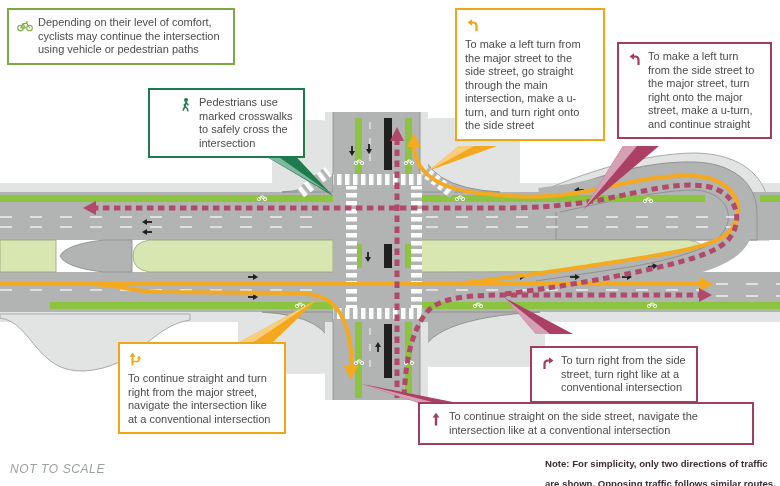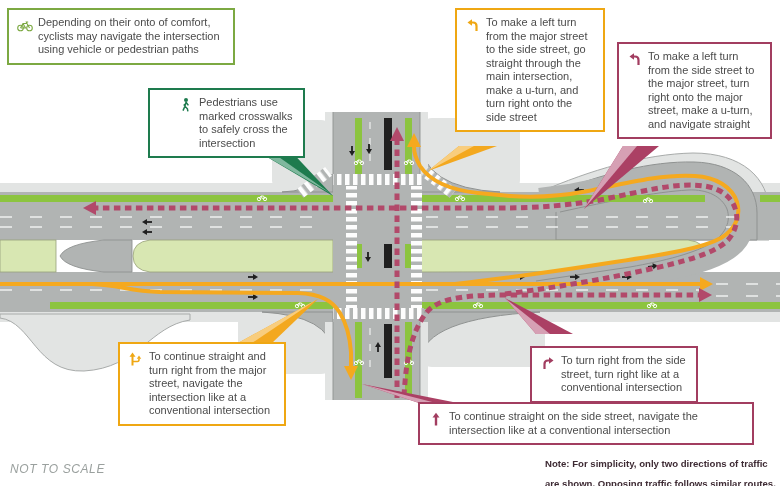--- a/index.html
+++ b/index.html
@@ -6,21 +6,21 @@
   #stage{position:relative;width:780px;height:486px;background:#fff;overflow:hidden;
          font-family:"Liberation Sans", sans-serif;}
   #road-svg{position:absolute;left:0;top:0;}
   .callout{position:absolute;background:#fff;border:2px solid #888;display:flex;
            gap:5px;padding:6px 8px;font-size:11px;line-height:13.5px;color:#4b4b4b;
            box-sizing:border-box;z-index:5;}
   .callout .ico{flex:0 0 16px;width:16px;height:16px;margin-top:1px;}
   .callout .txt{flex:1;}
   .b-green  {border-color:#7CA942;}
   .b-dkgreen{border-color:#1E7B4E;padding-left:28px;}
-  .b-yellow {border-color:#EFA713;}
+  .b-yellow {border-color:#EFA713;flex-direction:column;}
   .b-maroon {border-color:#A23D60;}
   #scale-note{position:absolute;left:10px;top:462px;font-size:12px;letter-spacing:.6px;
               color:#9aa09e;z-index:5;font-style:italic;}
   #traffic-note{position:absolute;left:545px;top:454px;width:232px;font-size:9.6px;
                 line-height:20px;font-weight:bold;color:#3E2B34;z-index:5;}
 </style>
 </head>
 <body>
 
 <div id="stage">
@@ -196,21 +196,21 @@
 <div class="callout b-green" style="left:7px;top:8px;width:228px;">
   <span class="ico">
     <svg width="16" height="16" viewBox="0 0 16 16">
           <g stroke="#7CA942" fill="none" stroke-width="1.1">
       <circle cx="3.5" cy="11" r="2.8"></circle>
             <circle cx="12.5" cy="11" r="2.8"></circle>
       <path d="M3.5 11 L6 6.5 H10 L12.5 11 M6 6.5 L8.5 11 H3.5 M10 6.5 L9.3 5 H11.2"></path>
           </g>
         </svg>
   </span>
-  <span class="txt">Depending on their onto of comfort, cyclists may navigate the intersection using vehicle or pedestrian paths</span>
+  <span class="txt">Depending on their level of comfort, cyclists may continue the intersection using vehicle or pedestrian paths</span>
 </div>
 
 <div class="callout b-dkgreen" style="left:148px;top:88px;width:157px;">
   <span class="ico">
     <svg width="16" height="16" viewBox="0 0 16 16">
           <circle cx="8" cy="3" r="2" fill="#1E7B4E"></circle>
       <path d="M8 5.2 L6.9 9.3 L5 13.6 M6.9 9.3 L9.4 11.8 L9.9 14.4 M8 5.2 L10.4 8.4 M8 6.2 L5.7 8.6" stroke="#1E7B4E" stroke-width="1.5" fill="none"></path>
         </svg>
   </span>
   <span class="txt">Pedestrians use marked crosswalks to safely cross the intersection</span>
@@ -226,21 +226,21 @@
   <span class="txt">To make a left turn from the major street to the side street, go straight through the main intersection, make a u-turn, and turn right onto the side street</span>
 </div>
 
 <div class="callout b-maroon" style="left:617px;top:42px;width:155px;">
   <span class="ico">
     <svg width="16" height="16" viewBox="0 0 16 16">
           <path d="M11.5 14 V9 Q11.5 5.5 8 5.5 H6.5" stroke="#A23D60" stroke-width="2.2" fill="none"></path>
       <polygon points="7,2.2 7,8.8 2.5,5.5" fill="#A23D60"></polygon>
         </svg>
   </span>
-  <span class="txt">To make a left turn from the side street to the major street, turn right onto the major street, make a u-turn, and navigate straight</span>
+  <span class="txt">To make a left turn from the side street to the major street, turn right onto the major street, make a u-turn, and continue straight</span>
 </div>
 
 <div class="callout b-yellow" style="left:118px;top:342px;width:168px;">
   <span class="ico">
     <svg width="16" height="16" viewBox="0 0 16 16">
           <path d="M4.5 14.5 V5" stroke="#EFA713" stroke-width="2" fill="none"></path>
       <polygon points="1.5,5.8 7.5,5.8 4.5,1.5" fill="#EFA713"></polygon>
       <path d="M4.5 10.5 H9.5 Q11 10.5 11 8.5 V7.5" stroke="#EFA713" stroke-width="1.6" fill="none"></path>
       <polygon points="8.8,7.8 13.2,7.8 11,4.5" fill="#EFA713"></polygon>
         </svg>

